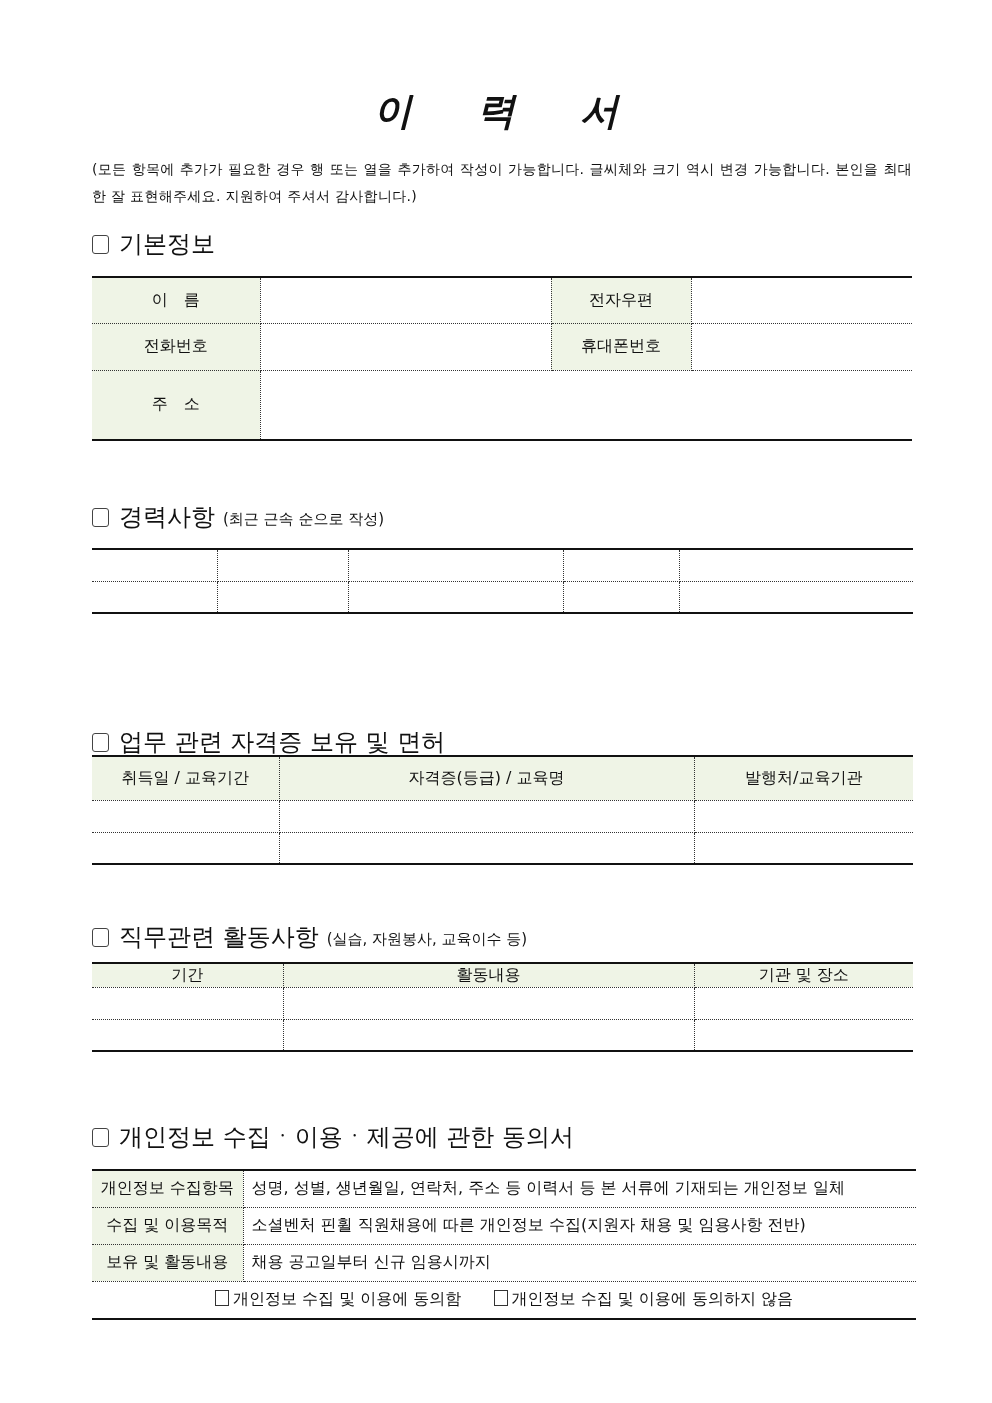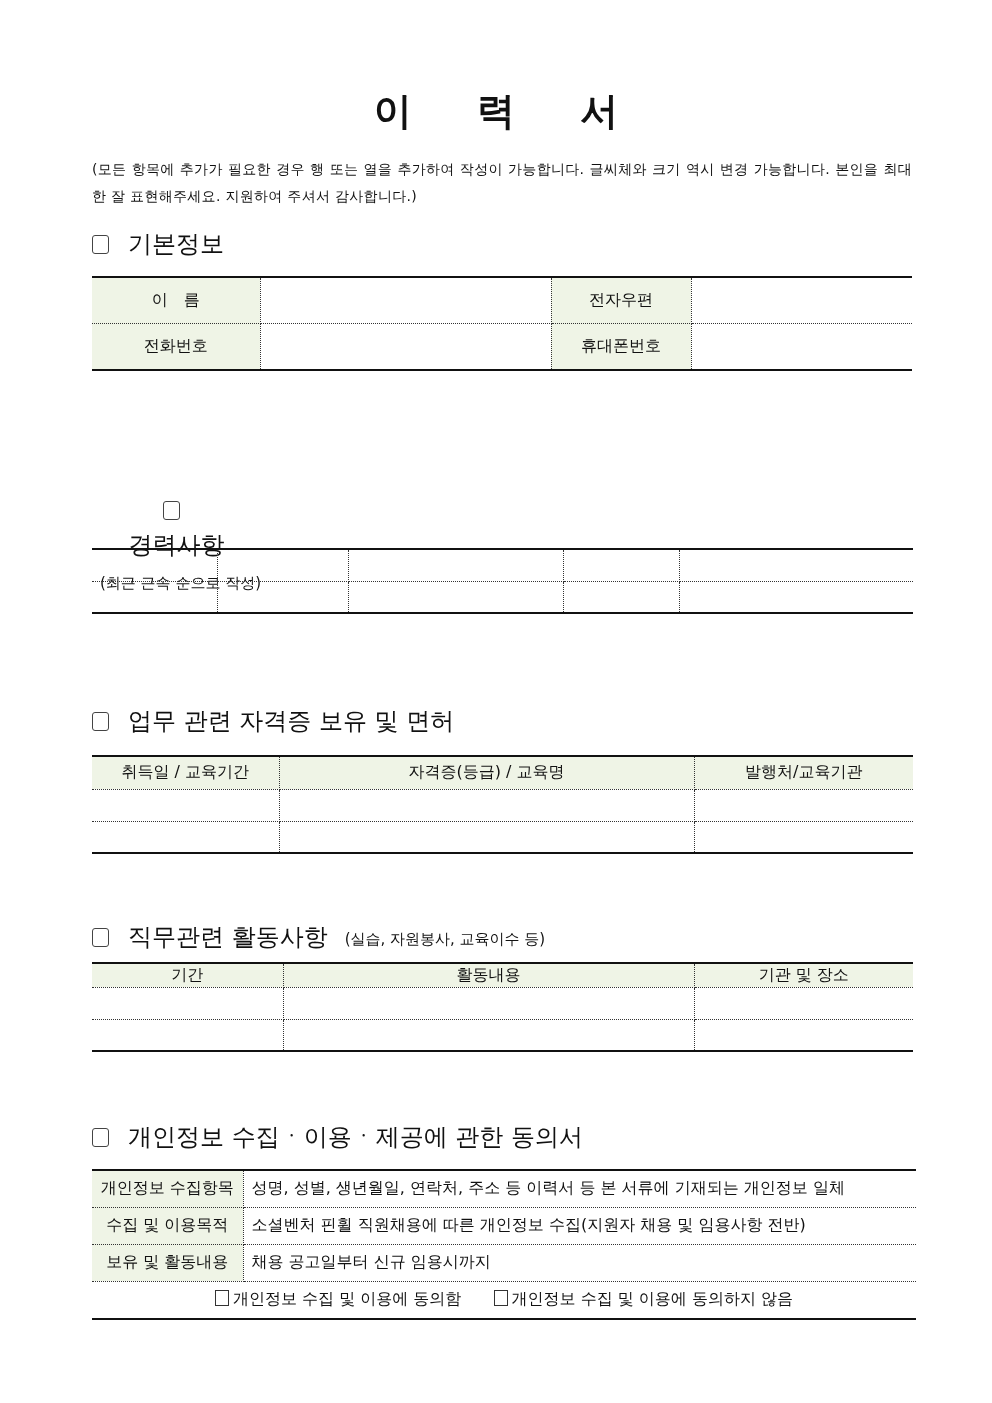--- a/index.html
+++ b/index.html
@@ -1,19 +1,19 @@
 <!DOCTYPE html>
 <html><head>
 <meta charset="utf-8">
 <style>
   html, body { margin:0; padding:0; background:#ffffff; }
   body { width:992px; height:1403px; position:relative; font-family:"DejaVu Sans", "Liberation Sans", sans-serif; color:#111; overflow:hidden; }
-  .page-title { position:absolute; top:86px; left:0; width:992px; text-align:center; font-size:38px; font-weight:bold; letter-spacing:26px; text-indent:26px; }
+  .page-title { position:absolute; top:86px; left:0; width:992px; text-align:center; font-size:38px; font-weight:bold; letter-spacing:26px; text-indent:26px;font-style:italic; }
   .notice { position:absolute; top:156px; left:92px; width:820px; font-size:14px; line-height:27px; text-align:justify; letter-spacing:0.3px; }
-  .sec-title { position:absolute; left:92px; font-size:24px; display:flex; align-items:center; white-space:nowrap;gap:9px; }
+  .sec-title { position:absolute; left:92px; font-size:24px; display:flex; align-items:center; white-space:nowrap; }
   .sec-title .box { display:inline-block; width:15px; height:17px; border:1.6px solid #444; border-radius:3px; margin-right:10px; }
   .sec-title .sub { font-size:15px; margin-left:8px; margin-top:4px; }
   table { position:absolute; left:92px; border-collapse:collapse; table-layout:fixed; }
   td, th { font-weight:normal; font-size:16px; padding:0; border-left:1px dotted #333; border-right:1px dotted #333; border-bottom:1px dotted #333; text-align:center; vertical-align:middle; }
   tr:first-child td, tr:first-child th { border-top:2px solid #111; }
   tr:last-child td { border-bottom:2px solid #111; }
   td:first-child, th:first-child { border-left:none; }
   td:last-child, th:last-child { border-right:none; }
   .lbl { background:#eff4e6; }
   .bold { font-weight:bold; }
@@ -43,24 +43,28 @@
     <td></td>
     <td class="lbl">전자우편</td>
     <td></td>
   </tr>
   <tr style="height:47px;">
     <td class="lbl">전화번호</td>
     <td></td>
     <td class="lbl">휴대폰번호</td>
     <td></td>
   </tr>
+  <tr style="height:70px;">
+    <td class="lbl">주　소</td>
+    <td colspan="3"></td>
+  </tr>
 </tbody>
   </table>
 
-<div class="sec-title" style="top:501px;flex-direction:column;">
+<div class="sec-title" style="top:501px;">
   <span class="box"></span>
   <span>경력사항</span>
   <span class="sub">(최근 근속 순으로 작성)</span>
 </div>
 <table style="top:548px; width:821px;">
   <colgroup>
       <col style="width:125px">
       <col style="width:131px">
       <col style="width:215px">
       <col style="width:116px">
@@ -77,32 +81,32 @@
   <tr style="height:32px;">
     <td></td>
         <td></td>
         <td></td>
         <td></td>
         <td></td>
   </tr>
 </tbody>
   </table>
 
-<div class="sec-title" style="top:705px;">
+<div class="sec-title" style="top:726px;">
   <span class="box"></span>
   <span>업무 관련 자격증 보유 및 면허</span>
 </div>
 <table style="top:755px; width:821px;">
   <colgroup>
       <col style="width:187px">
       <col style="width:415px">
       <col style="width:219px">
     </colgroup>
   <tbody>
-      <tr style="height:33px;padding-left:38px;">
+      <tr style="height:44px;padding-left:38px;">
     <th class="lbl">취득일 / 교육기간</th>
     <th class="lbl">자격증(등급) / 교육명</th>
     <th class="lbl">발행처/교육기관</th>
   </tr>
   <tr style="height:32px;">
     <td></td>
         <td></td>
         <td></td>
   </tr>
   <tr style="height:32px;">

